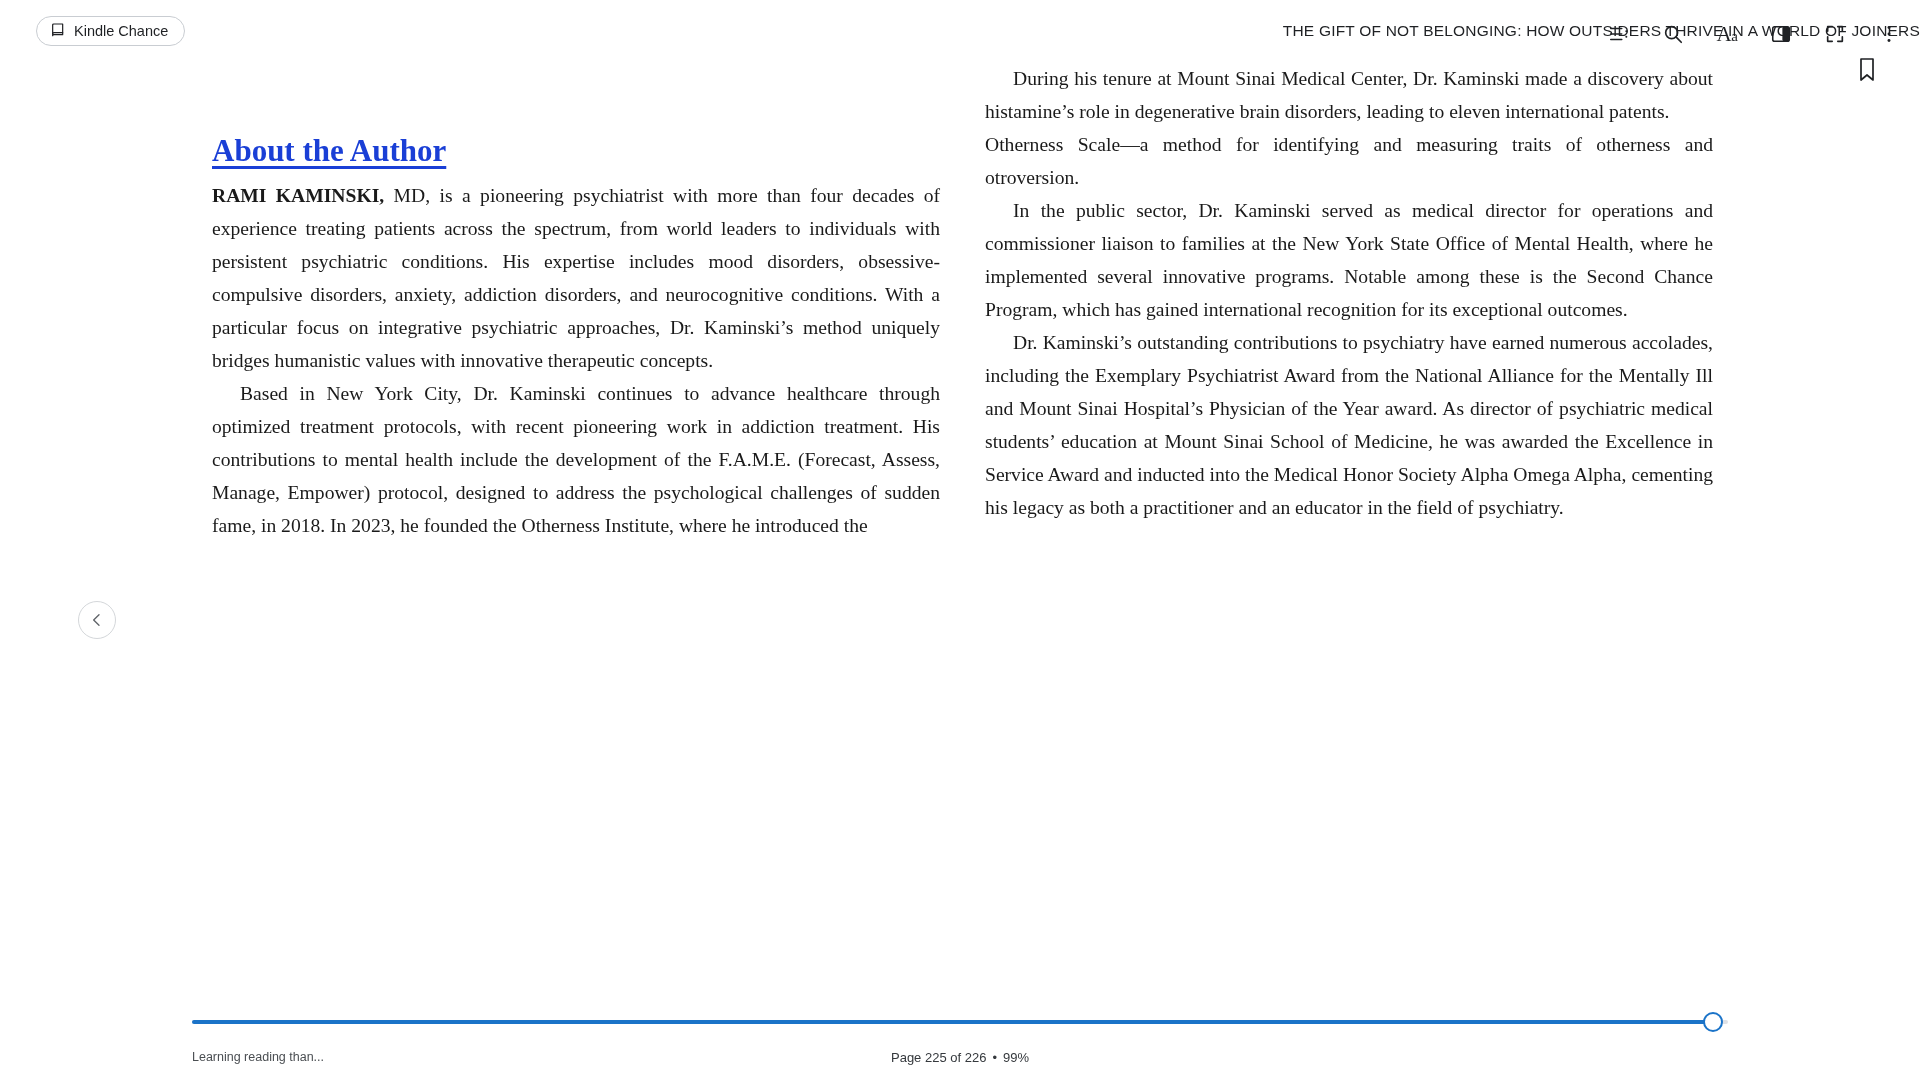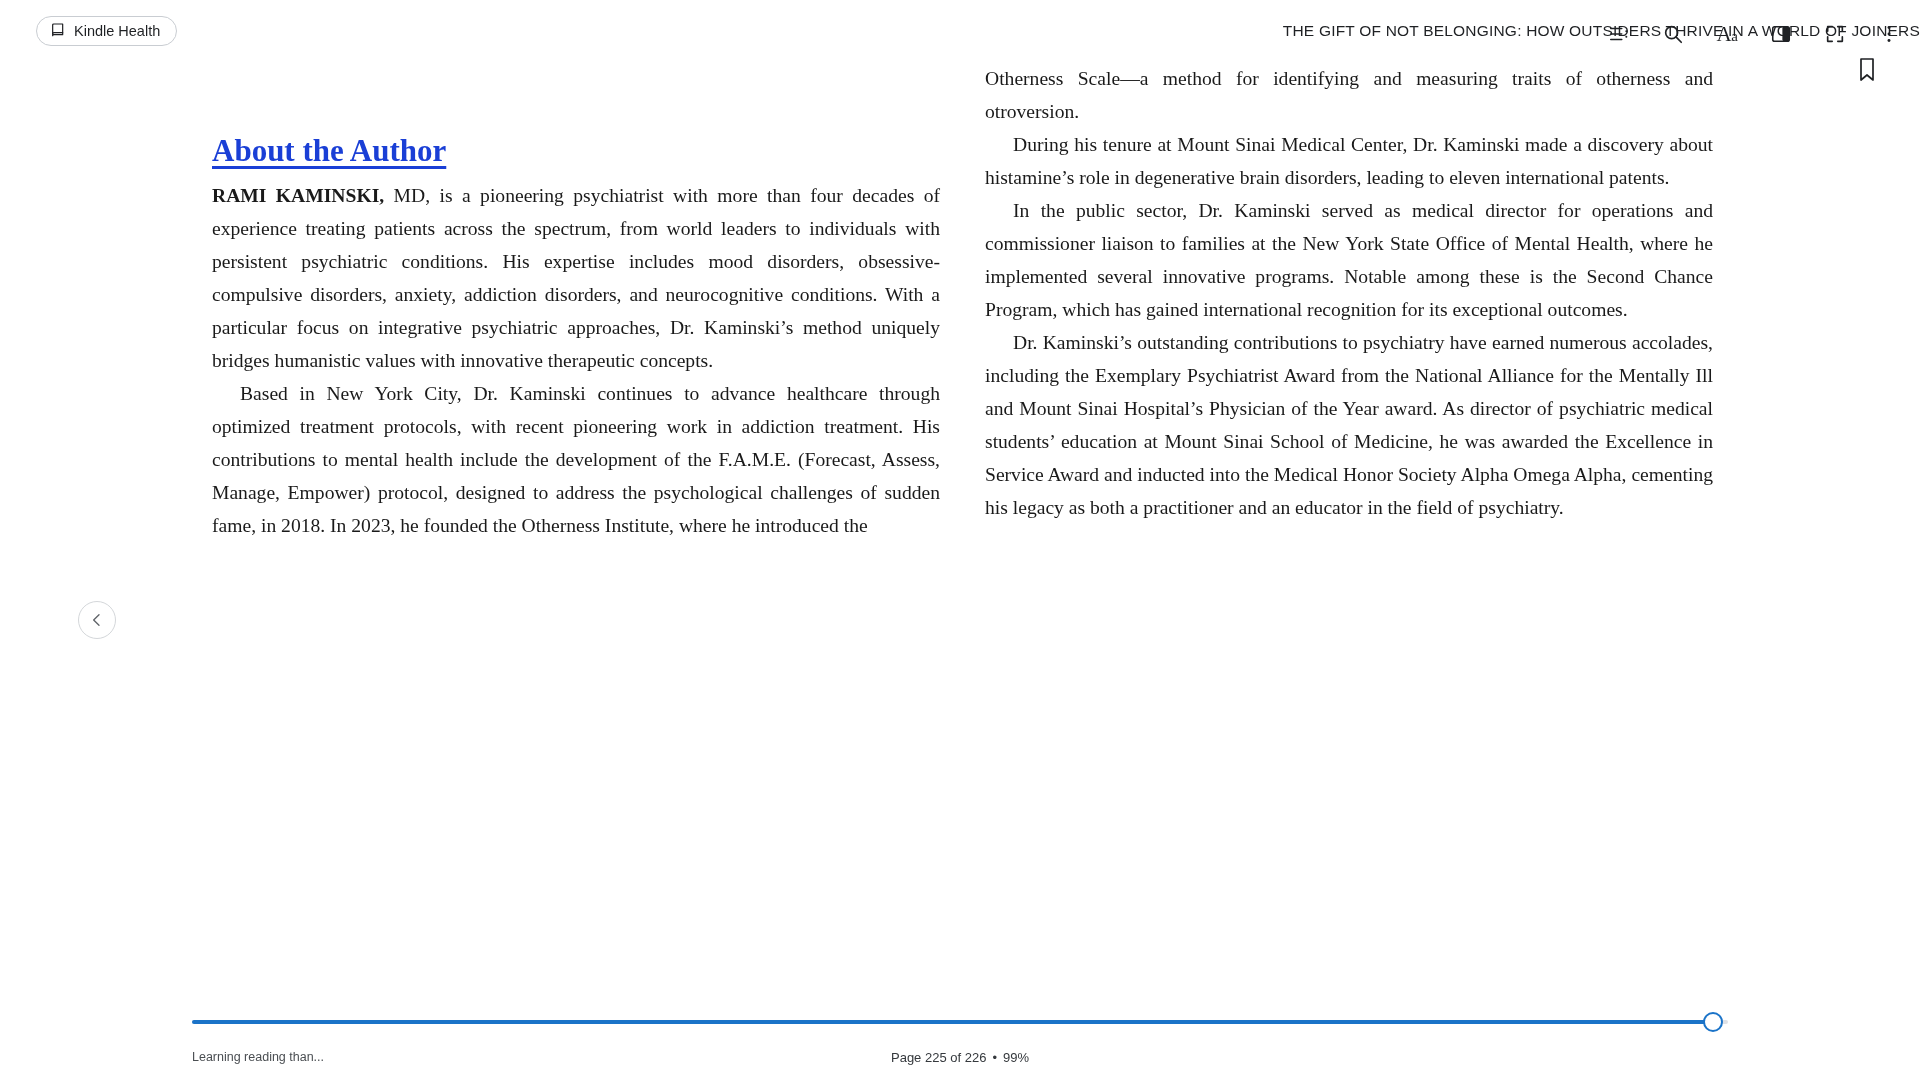--- a/index.html
+++ b/index.html
@@ -141,21 +141,21 @@
 
 <div class="topbar">
 
   <div class="library-btn">
     <span>
       <svg width="16" height="16" viewBox="0 0 24 24" fill="none" stroke="#1f2124" stroke-width="1.8" stroke-linecap="round" stroke-linejoin="round">
         <path d="M4 4.5A1.5 1.5 0 0 1 5.5 3H19v16H5.5A1.5 1.5 0 0 0 4 20.5z"></path>
         <path d="M4 17.5A1.5 1.5 0 0 1 5.5 16H19"></path>
       </svg>
     </span>
-    <span class="lbl">Kindle Health</span>
+    <span class="lbl">Kindle Chance</span>
   </div>
 
   <div class="book-title">
     <span>THE GIFT OF NOT BELONGING: HOW OUTSIDERS THRIVE IN A WORLD OF JOINERS</span>
   </div>
 
   <div class="top-icons">
 
     <div class="icon-btn" title="Table of Contents">
       <svg width="22" height="22" viewBox="0 0 24 24" fill="none" stroke="#1f2124" stroke-width="1.7" stroke-linecap="round">
@@ -214,25 +214,25 @@
       <p class="p">
         <span class="smallcaps-bold">RAMI KAMINSKI,</span><span> MD, is a pioneering psychiatrist with more than four decades of experience treating patients across the spectrum, from world leaders to individuals with persistent psychiatric conditions. His expertise includes mood disorders, obsessive-compulsive disorders, anxiety, addiction disorders, and neurocognitive conditions. With a particular focus on integrative psychiatric approaches, Dr. Kaminski’s method uniquely bridges humanistic values with innovative therapeutic concepts.</span>
       </p>
       <p class="p indent">
         <span>Based in New York City, Dr. Kaminski continues to advance healthcare through optimized treatment protocols, with recent pioneering work in addiction treatment. His contributions to mental health include the development of the F.A.M.E. (Forecast, Assess, Manage, Empower) protocol, designed to address the psychological challenges of sudden fame, in 2018. In 2023, he founded the Otherness Institute, where he introduced the</span>
       </p>
     </div>
   </div>
 
   <div class="col col-right">
+    <p class="p indent">
+      <span>During his tenure at Mount Sinai Medical Center, Dr. Kaminski made a discovery about histamine’s role in degenerative brain disorders, leading to eleven international patents.</span>
+    </p>
     <p class="p">
       <span>Otherness Scale—a method for identifying and measuring traits of otherness and otroversion.</span>
-    </p>
-    <p class="p indent">
-      <span>During his tenure at Mount Sinai Medical Center, Dr. Kaminski made a discovery about histamine’s role in degenerative brain disorders, leading to eleven international patents.</span>
     </p>
     <p class="p indent">
       <span>In the public sector, Dr. Kaminski served as medical director for operations and commissioner liaison to families at the New York State Office of Mental Health, where he implemented several innovative programs. Notable among these is the Second Chance Program, which has gained international recognition for its exceptional outcomes.</span>
     </p>
     <p class="p indent">
       <span>Dr. Kaminski’s outstanding contributions to psychiatry have earned numerous accolades, including the Exemplary Psychiatrist Award from the National Alliance for the Mentally Ill and Mount Sinai Hospital’s Physician of the Year award. As director of psychiatric medical students’ education at Mount Sinai School of Medicine, he was awarded the Excellence in Service Award and inducted into the Medical Honor Society Alpha Omega Alpha, cementing his legacy as both a practitioner and an educator in the field of psychiatry.</span>
     </p>
   </div>
 
   <div class="nav-arrow" title="Previous Page">

